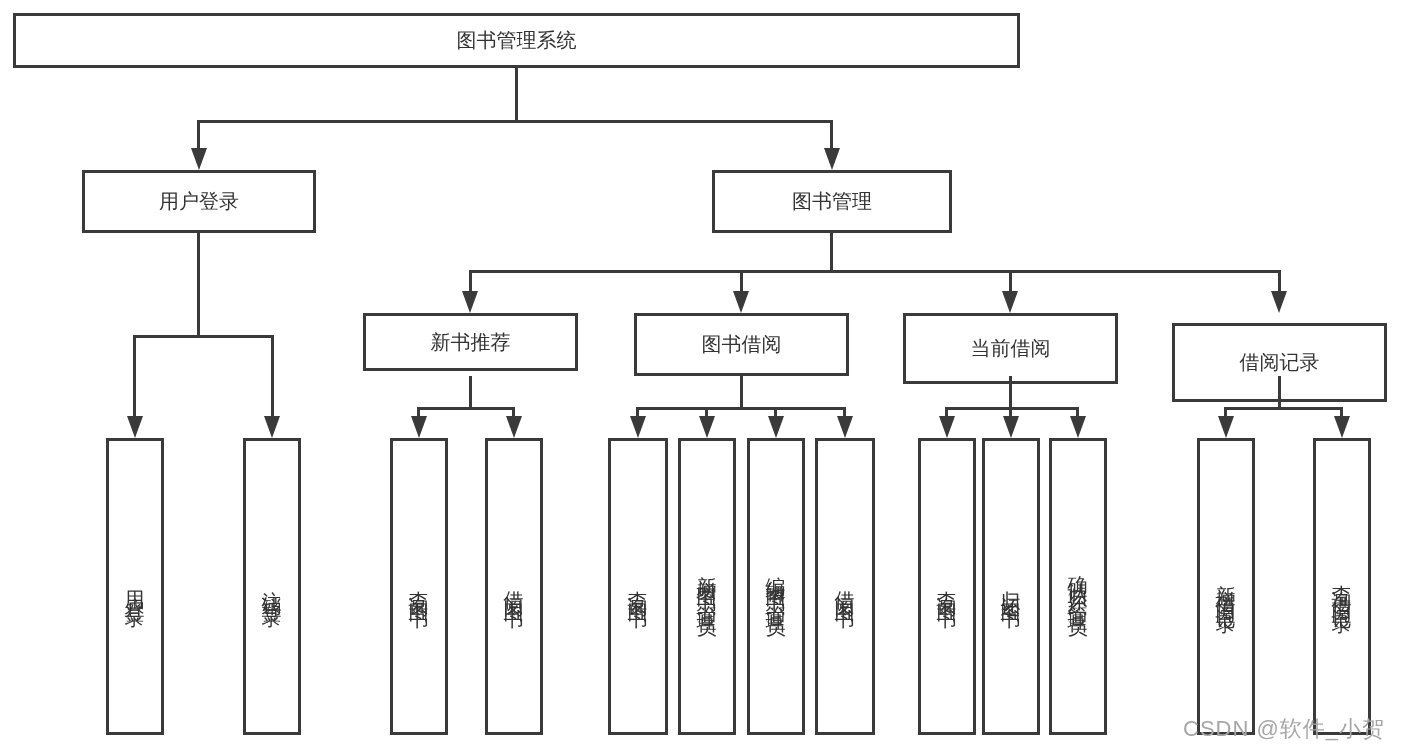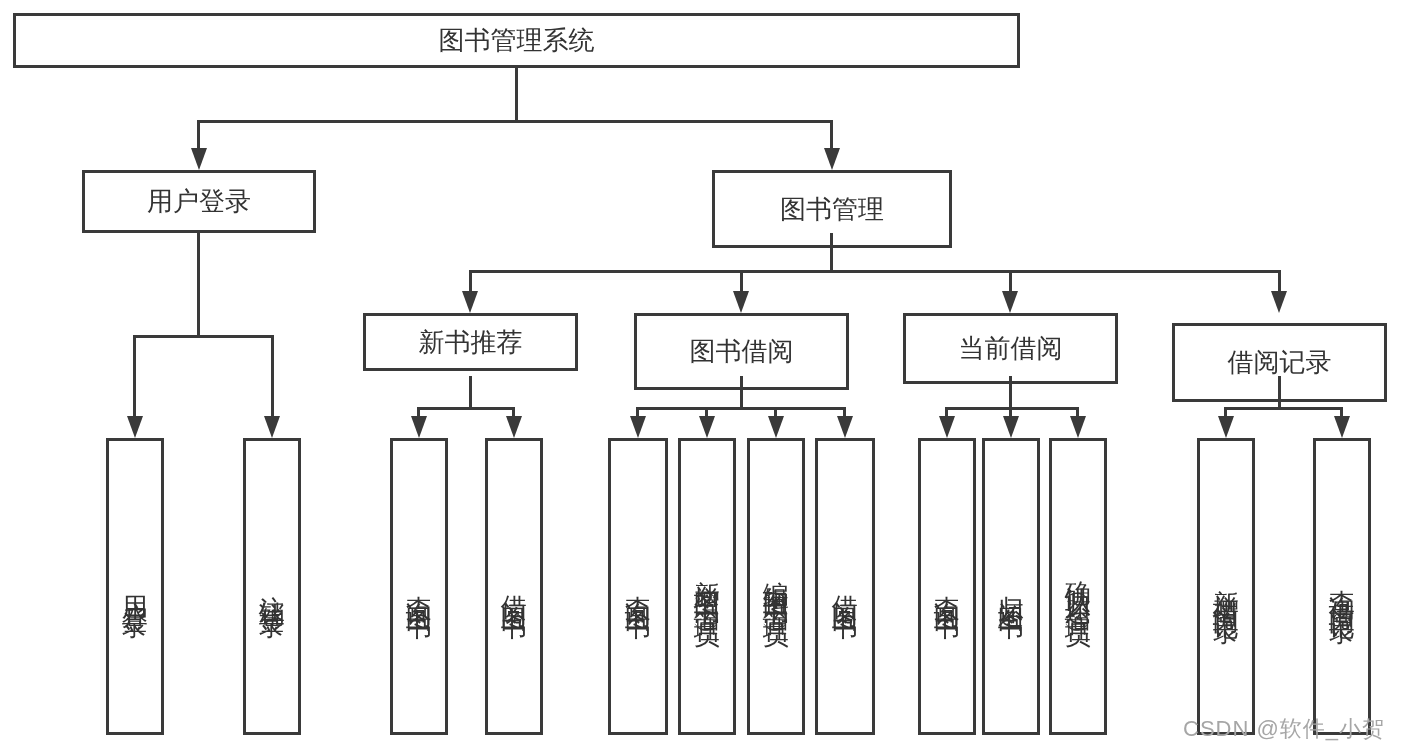--- a/index.html
+++ b/index.html
@@ -13,21 +13,21 @@
   }
   .box {
     position: absolute;
     box-sizing: border-box;
     border: 3px solid #3a3a3a;
     background: #ffffff;
     color: #333333;
     display: flex;
     align-items: center;
     justify-content: center;
-    font-size: 26px;
+    font-size: 20px;
   }
   .box span { white-space: nowrap; }
   .vtext {
     writing-mode: vertical-rl;
     text-orientation: mixed;
     letter-spacing: 6px;
     white-space: normal !important;
     line-height: 1.1;
   }
   .vline { position: absolute; width: 3px; background: #3a3a3a; }
@@ -60,39 +60,39 @@
   <div class="vline" style="left:515px; top:68px; height:52px;"></div>
   <div class="hline" style="left:197px; top:120px; width:636px;"></div>
   <div class="vline" style="left:197px; top:120px; height:30px;"></div>
   <div class="vline" style="left:830px; top:120px; height:30px;"></div>
   <div class="arrow" style="left:191px; top:148px;"></div>
   <div class="arrow" style="left:824px; top:148px;"></div>
 
   <div class="box" style="left:82px; top:170px; width:234px; height:63px;">
     <span>用户登录</span>
   </div>
-  <div class="box" style="left:712px; top:170px; width:240px; height:78px;">
+  <div class="box" style="left:712px; top:170px; width:240px; height:63px;">
     <span>图书管理</span>
   </div>
 
   <div class="vline" style="left:830px; top:233px; height:37px;"></div>
   <div class="hline" style="left:469px; top:270px; width:812px;"></div>
   <div class="vline" style="left:469px; top:270px; height:23px;"></div>
   <div class="vline" style="left:740px; top:270px; height:23px;"></div>
   <div class="vline" style="left:1009px; top:270px; height:23px;"></div>
   <div class="vline" style="left:1278px; top:270px; height:23px;"></div>
   <div class="arrow" style="left:462px; top:291px;"></div>
   <div class="arrow" style="left:733px; top:291px;"></div>
   <div class="arrow" style="left:1002px; top:291px;"></div>
   <div class="arrow" style="left:1271px; top:291px;"></div>
 
   <div class="box" style="left:363px; top:313px; width:215px; height:58px;">
     <span>新书推荐</span>
   </div>
-  <div class="box" style="left:634px; top:313px; width:215px; height:77px;">
+  <div class="box" style="left:634px; top:313px; width:215px; height:63px;">
     <span>图书借阅</span>
   </div>
   <div class="box" style="left:903px; top:313px; width:215px; height:71px;">
     <span>当前借阅</span>
   </div>
   <div class="box" style="left:1172px; top:323px; width:215px; height:79px;">
     <span>借阅记录</span>
   </div>
 
   <div class="vline" style="left:197px; top:233px; height:102px;"></div>

